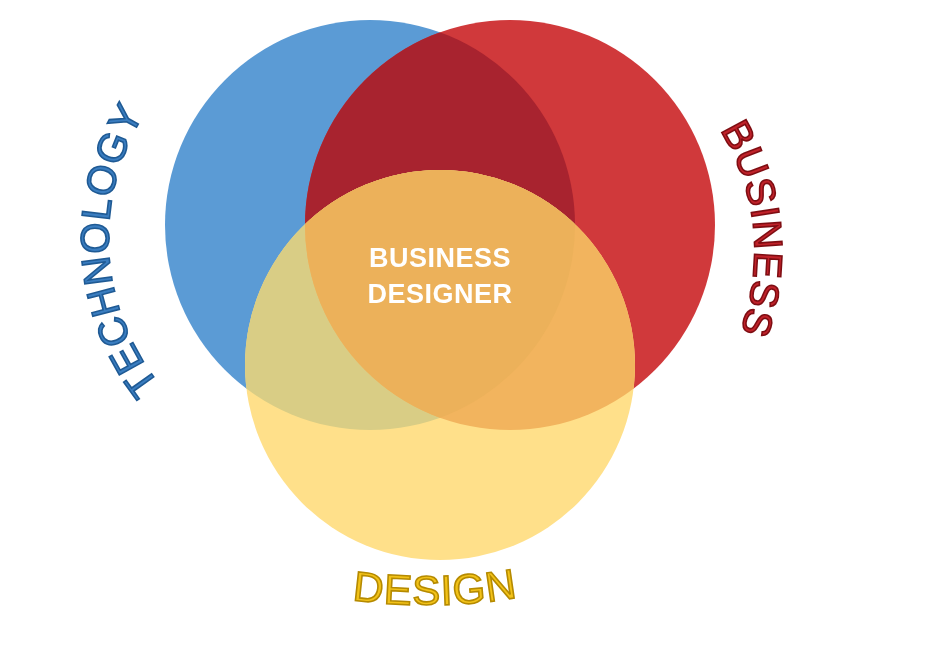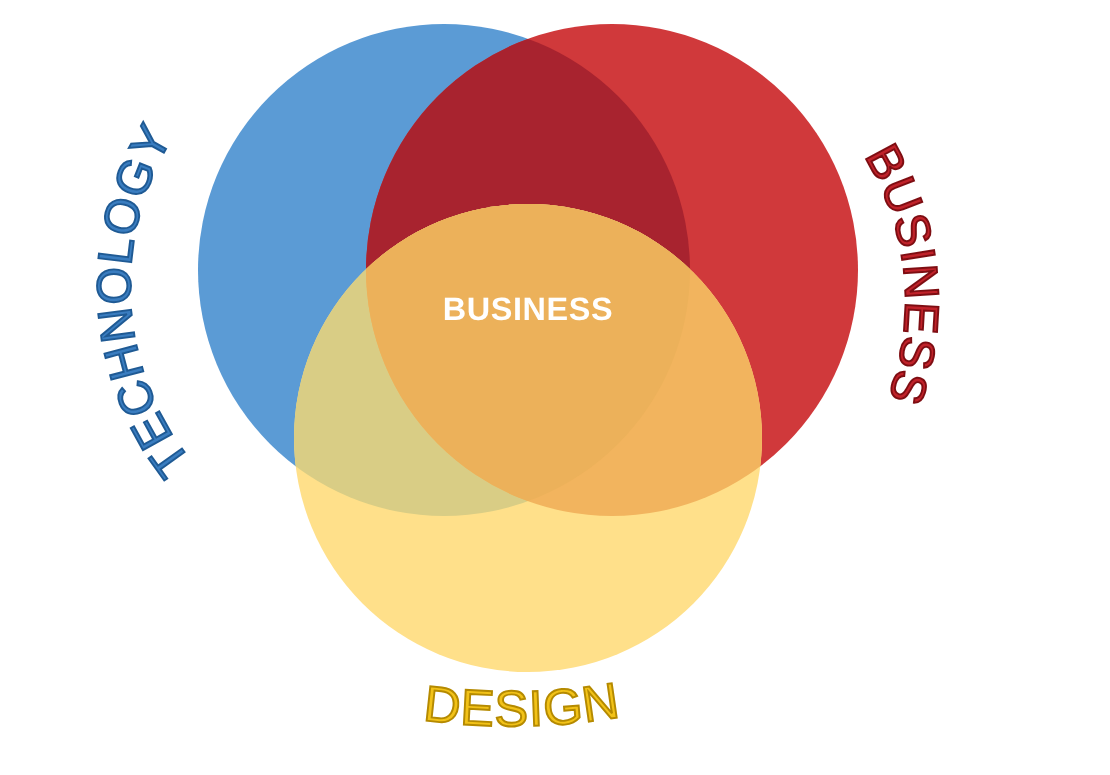--- a/index.html
+++ b/index.html
@@ -50,13 +50,14 @@
   <text font-family="Liberation Sans, sans-serif" font-size="40" font-weight="normal" fill="#c0222a" stroke="#7e0d12" stroke-width="1.6" letter-spacing="1">
     <textPath href="#arc-biz" startOffset="0">BUSINESS</textPath>
   </text>
   <text font-family="Liberation Sans, sans-serif" font-size="42" font-weight="normal" fill="#f2c218" stroke="#b58a00" stroke-width="1.6" letter-spacing="1">
     <textPath href="#arc-design" startOffset="0">DESIGN</textPath>
   </text>
 </svg>
 
 <div class="center-label">
   <div>BUSINESS</div>
+  <div>DESIGNER</div>
 </div>
 
 </body></html>

